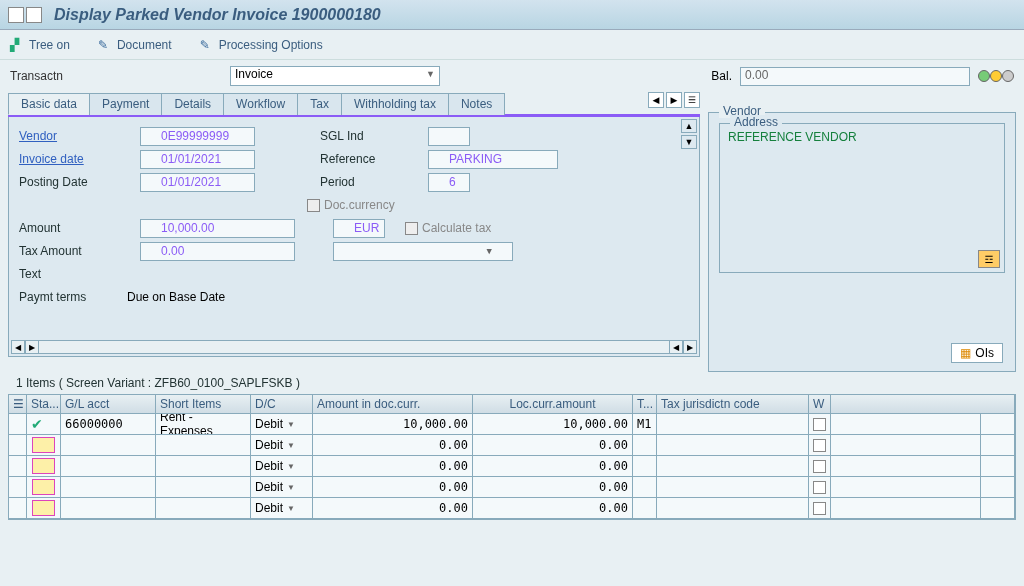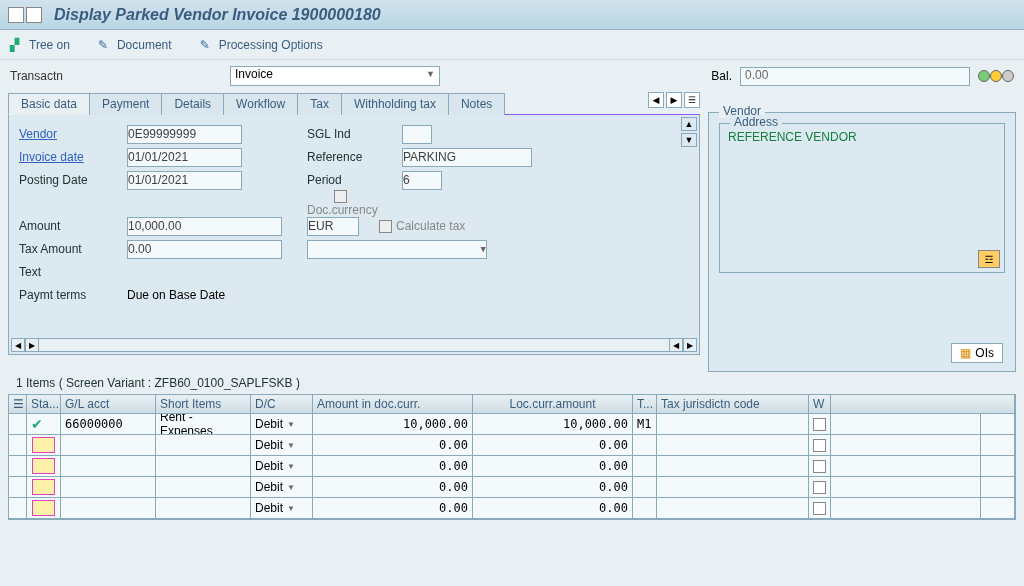--- a/index.html
+++ b/index.html
@@ -29,35 +29,35 @@
   .light { width:12px; height:12px; border-radius:50%; border:1px solid #666; }
   .light.g{background:#7c7;} .light.y{background:#fc3;} .light.r{background:#ccc;}
   
   
   .main-area { display:flex; padding: 0 8px; gap: 8px; }
   .left-col { flex: 1; }
   .right-col { width: 308px; }
   
   
   .tabs-wrap { position:relative; }
-  .tabs { display:flex; border-bottom:1px solid #8b5cf6; }
+  .tabs { display:flex; border-bottom:3px solid #8b5cf6; }
   .tab { background:#d9e6ee; border:1px solid #8ab; border-bottom:none; padding:3px 12px; margin-right:-1px; color:#3a5d7f; cursor:pointer; position:relative; top:1px; }
   .tab.active { background:#e8f0f3; border-bottom:1px solid #e8f0f3; font-weight:normal; }
   .tab-nav { position:absolute; right:0; top:0; display:flex; gap:2px; }
   .tab-nav-btn { width:16px; height:16px; border:1px solid #8ab; background:#fff; font-size:9px; display:flex; align-items:center; justify-content:center; cursor:pointer; }
   
   .tab-body { border:1px solid #8ab; border-top:none; background:#dde9f0; padding: 8px 10px 4px 10px; position:relative; height: 240px; }
   .scroll-arrow { position:absolute; right:2px; width:16px; height:14px; background:#dde9f0; border:1px solid #8ab; font-size:9px; display:flex; align-items:center; justify-content:center; cursor:pointer; }
   .scroll-arrow.up { top:2px; } 
   .scroll-arrow.dn { top:18px; } 
   
   .frm-row { display:flex; align-items:center; height:22px; margin-bottom:1px; }
   .lbl { width: 108px; color:#233; }
   .lbl.link { color:#3060c0; text-decoration:underline; cursor:pointer; }
-  .fld { height:19px; border:1px solid #8ab; background:#f4f9fb; padding:0 0; display:flex; align-items:center; font-family:monospace; font-size:12px; color:#404040;}
+  .fld { height:19px; border:1px solid #8ab; background:#f4f9fb; padding:0 20px; display:flex; align-items:center; font-family:monospace; font-size:12px; color:#8b5cf6;margin-left:13px;}
   .fld.w1 { width:115px; } .fld.w2 { width:155px; } .fld.w3 { width:52px; }
   .fld.dd::after { content:"▼"; margin-left:auto; font-size:9px; color:#666; }
   .col2 { display:flex; align-items:center; }
   .col2 .lbl2 { width: 95px; color:#233; }
   .chk { width:13px; height:13px; border:1px solid #888; background:#eee; margin-right:4px; }
   .chk-lbl { color:#888; }
   
   .bottom-scroll { position:absolute; bottom:2px; left:2px; right:2px; display:flex; align-items:center; }
   .bs-btn { width:14px; height:14px; border:1px solid #8ab; background:#e8f0f3; font-size:8px; display:flex; align-items:center; justify-content:center; cursor:pointer; }
   .bs-track { flex:1; height:14px; background:#e8f0f3; border-top:1px solid #8ab; border-bottom:1px solid #8ab; }
@@ -183,21 +183,21 @@
         <div class="col2" style="margin-left:65px;">
             <span class="lbl2">Period</span>
             <div class="fld" style="width:40px;">
               <span>6</span>
             </div>
           </div>
       </div>
       <div class="frm-row">
         <span class="lbl"></span>
           <span style="width:155px;"></span>
-        <div class="col2" style="margin-left:25px;flex-direction:column;">
+        <div class="col2" style="margin-left:25px;">
             <div class="chk"></div>
             <span class="chk-lbl">Doc.currency</span>
           </div>
       </div>
       <div class="frm-row">
         <span class="lbl">Amount</span>
         <div class="fld w2">
             <span>10,000.00</span>
           </div>
         <div class="col2" style="margin-left:25px;">

